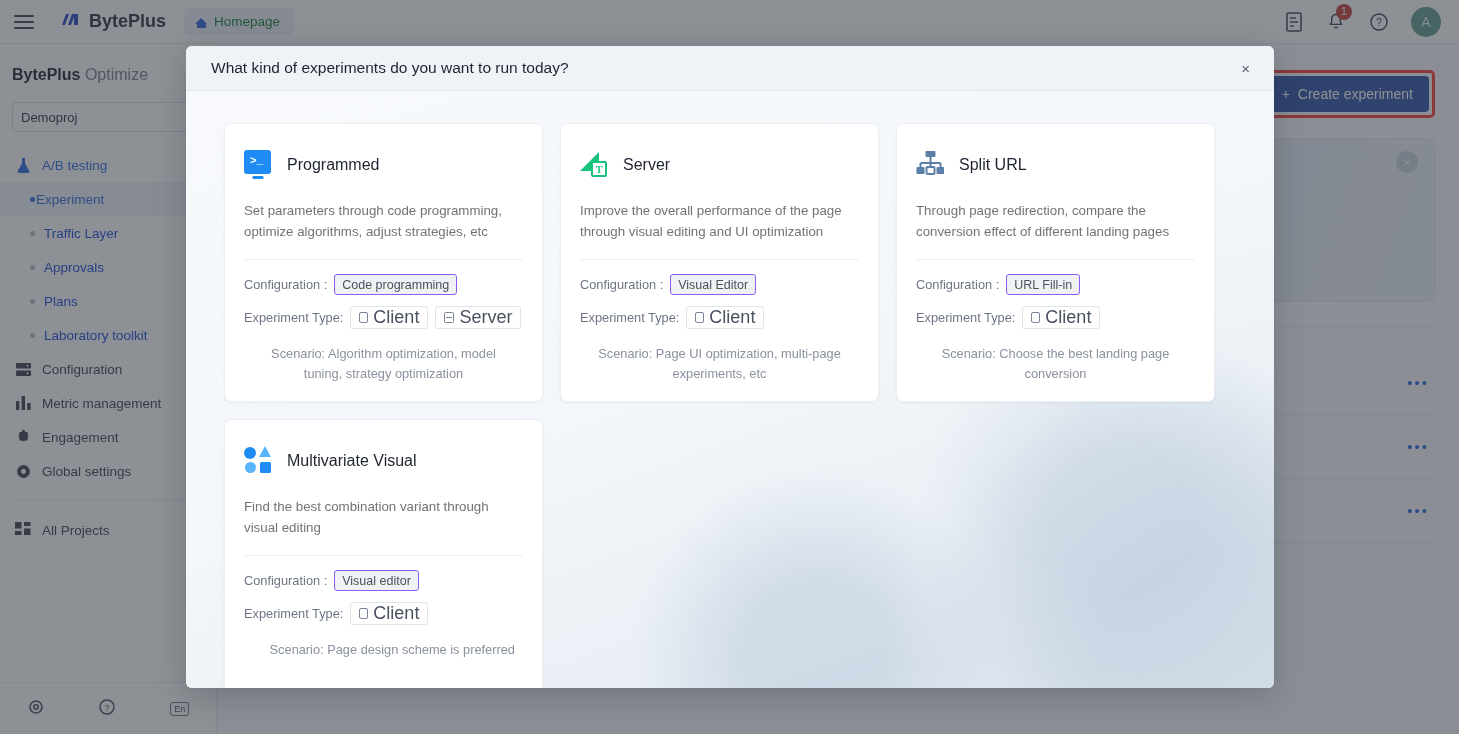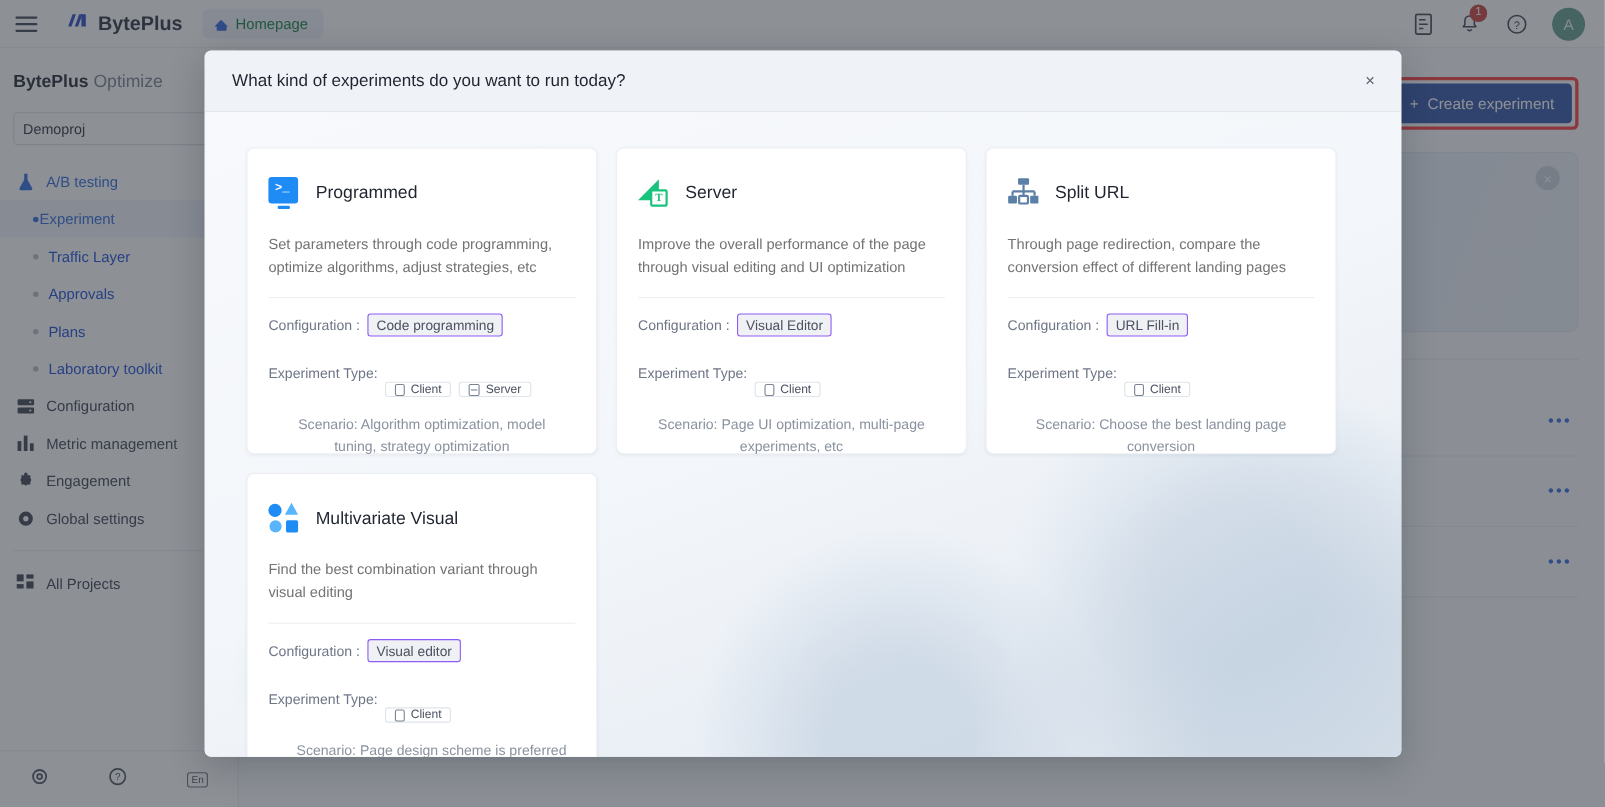--- a/index.html
+++ b/index.html
@@ -121,21 +121,21 @@
   
   .overlay { position: absolute; inset: 0; background: rgba(47,52,62,0.55); }
 
   
   .modal {
     position: absolute; left: 186px; top: 46px; width: 1088px; height: 642px;
     border-radius: 6px; overflow: hidden; box-shadow: 0 8px 32px rgba(20,26,40,0.22);
     background: #f5f7fa;
   }
   .modal-head {
-    height: 56px; background: #eff2f6; border-bottom: 1px solid #e3e7ee;
+    height: 45px; background: #eff2f6; border-bottom: 1px solid #e3e7ee;
     display: flex; align-items: center; padding: 0 18px 0 25px;
   }
   .modal-title { font-size: 15.5px; color: #1f2430; font-weight: 500; }
   .modal-close { margin-left: auto; color: #5a6070; font-size: 15px; cursor: pointer; padding: 4px 6px; }
   .modal-body {
     position: relative; height: 597px; padding: 32px 38px;
     background:
       radial-gradient(circle at 14% 86%, rgba(160,226,190,0.38) 0 4%, rgba(160,226,190,0) 12%),
       radial-gradient(circle at 58% 94%, rgba(170,190,212,0.40) 0 8%, rgba(170,190,212,0) 22%),
       radial-gradient(circle at 86% 72%, rgba(176,194,214,0.34) 0 7%, rgba(176,194,214,0) 20%),
@@ -154,21 +154,21 @@
   .card-title { font-size: 16px; color: #1f2430; font-weight: 500; }
   .card-desc { font-size: 13.3px; line-height: 21px; color: #737373; min-height: 42px; }
   .card-hr { height: 1px; background: #eceff4; margin: 17px 0 14px 0; }
   .meta-row { display: flex; align-items: center; gap: 7px; margin-bottom: 11px; font-size: 12.8px; color: #6e7686; }
   .tag-solid {
     background: #f0f1f4; color: #4a5160; border: 1px solid #8b5cf6;
     border-radius: 3px; padding: 2.5px 7px; font-size: 12.5px;
   }
   .tag-outline {
     background: #ffffff; color: #4a5160; border: 1px solid #dfe3ea; border-radius: 3px;
-    padding: 0 8px; font-size: 11px; display: inline-flex; align-items: center; gap: 5px; margin-top: 30px;
+    padding: 0 8px; font-size: 18px; display: inline-flex; align-items: center; gap: 5px;
   }
   .scenario { font-size: 12.8px; line-height: 20px; color: #8a919f; text-align: center; padding: 4px 8px 0 8px; }
 
   
   .ico-monitor { width: 27px; height: 24px; background: #1f8bf5; border-radius: 3px; position: relative; }
   .ico-monitor:after {
     content: ''; position: absolute; left: 50%; transform: translateX(-50%);
     bottom: -5px; width: 11px; height: 3px; background: #1f8bf5; border-radius: 1px;
   }
   .ico-monitor .pr {

